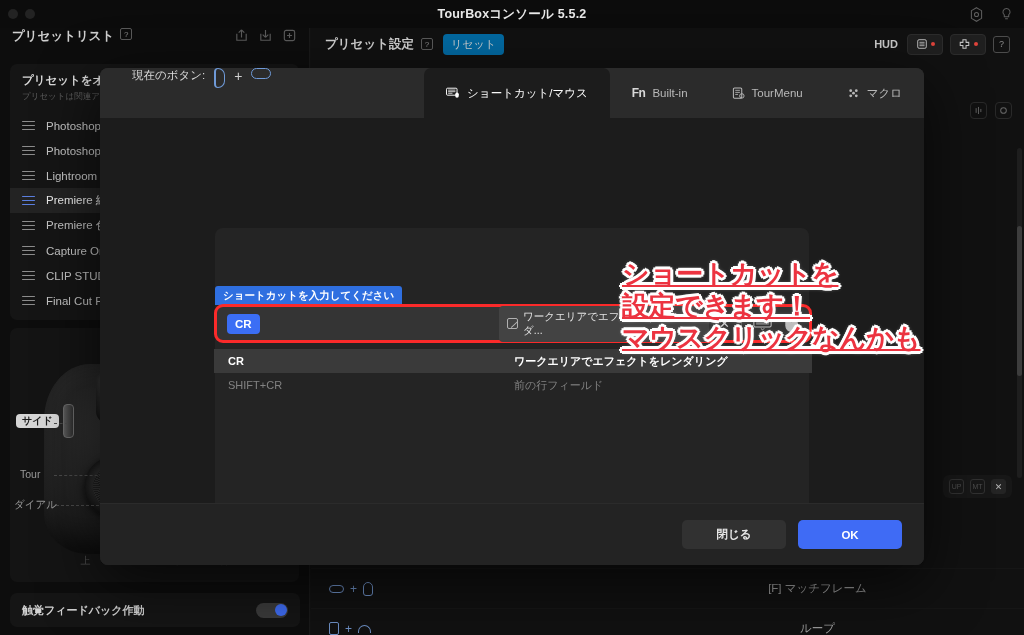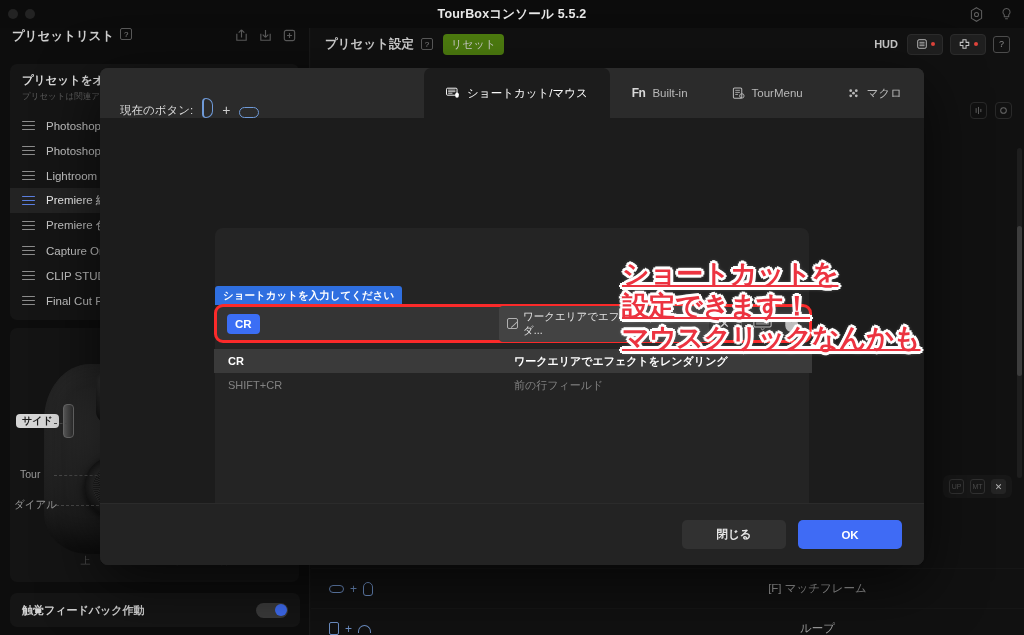--- a/index.html
+++ b/index.html
@@ -118,21 +118,21 @@
     border-radius:50%; background:#3e6bf0;
   }
 
   
   .main {
     position:absolute; left:311px; top:28px; width:713px; height:607px; background:#111111;
   }
   .main-head { height:32px; display:flex; align-items:center; padding:0 14px; gap:7px; }
   .main-head h2 { font-size:12.5px; color:#cfcfcf; font-weight:600; }
   .reset-btn {
-    font-size:11px; color:#cfcfcf; background:#4d7c0f; border-radius:4px;
+    font-size:11px; color:#cfcfcf; background:#0369a1; border-radius:4px;
     padding:3px 8px; margin-left:3px;
   }
   .hud-wrap { margin-left:auto; display:flex; align-items:center; gap:7px; }
   .hud-label { font-size:11px; color:#c9c9c9; font-weight:600; margin-right:2px; }
   .hud-btn {
     width:36px; height:21px; background:#1f1f1f; border:1px solid #2c2c2c; border-radius:4px;
     display:flex; align-items:center; justify-content:center; gap:3px;
   }
   .dotred { width:4px; height:4px; border-radius:50%; background:#e0443c; }
   .hud-q {
@@ -169,21 +169,21 @@
   .cb.dark { background:#242424; color:#b4b4b4; border-color:#242424; font-size:9px; }
 
   
   .modal {
     position:absolute; left:100px; top:68px; width:824px; height:497px;
     background:#2b2b2b; border-radius:8px; box-shadow:0 18px 60px rgba(0,0,0,.65);
     overflow:hidden;
   }
   .modal-top { height:50px; display:flex; align-items:stretch; background:#2b2b2b; position:relative; }
   .cur-btn-row {
-    display:flex; align-items:flex-end; gap:9px; padding-left:20px; font-size:11.5px; color:#dcdcdc;
+    display:flex; align-items:flex-start; gap:9px; padding-left:32px; font-size:11.5px; color:#dcdcdc;
   }
   .g-bracket {
     width:11px; height:20px; border:1.6px solid #6f9ad8; border-radius:4px 7px 7px 4px;
     border-left-width:2.4px;
   }
   .g-pill { width:20px; height:11px; border:1.6px solid #6f9ad8; border-radius:6px; }
   .g-plus { color:#cfcfcf; font-size:14px; }
 
   .tabs { position:absolute; right:0; top:0; height:50px; display:flex; align-items:stretch; }
   .tab {

